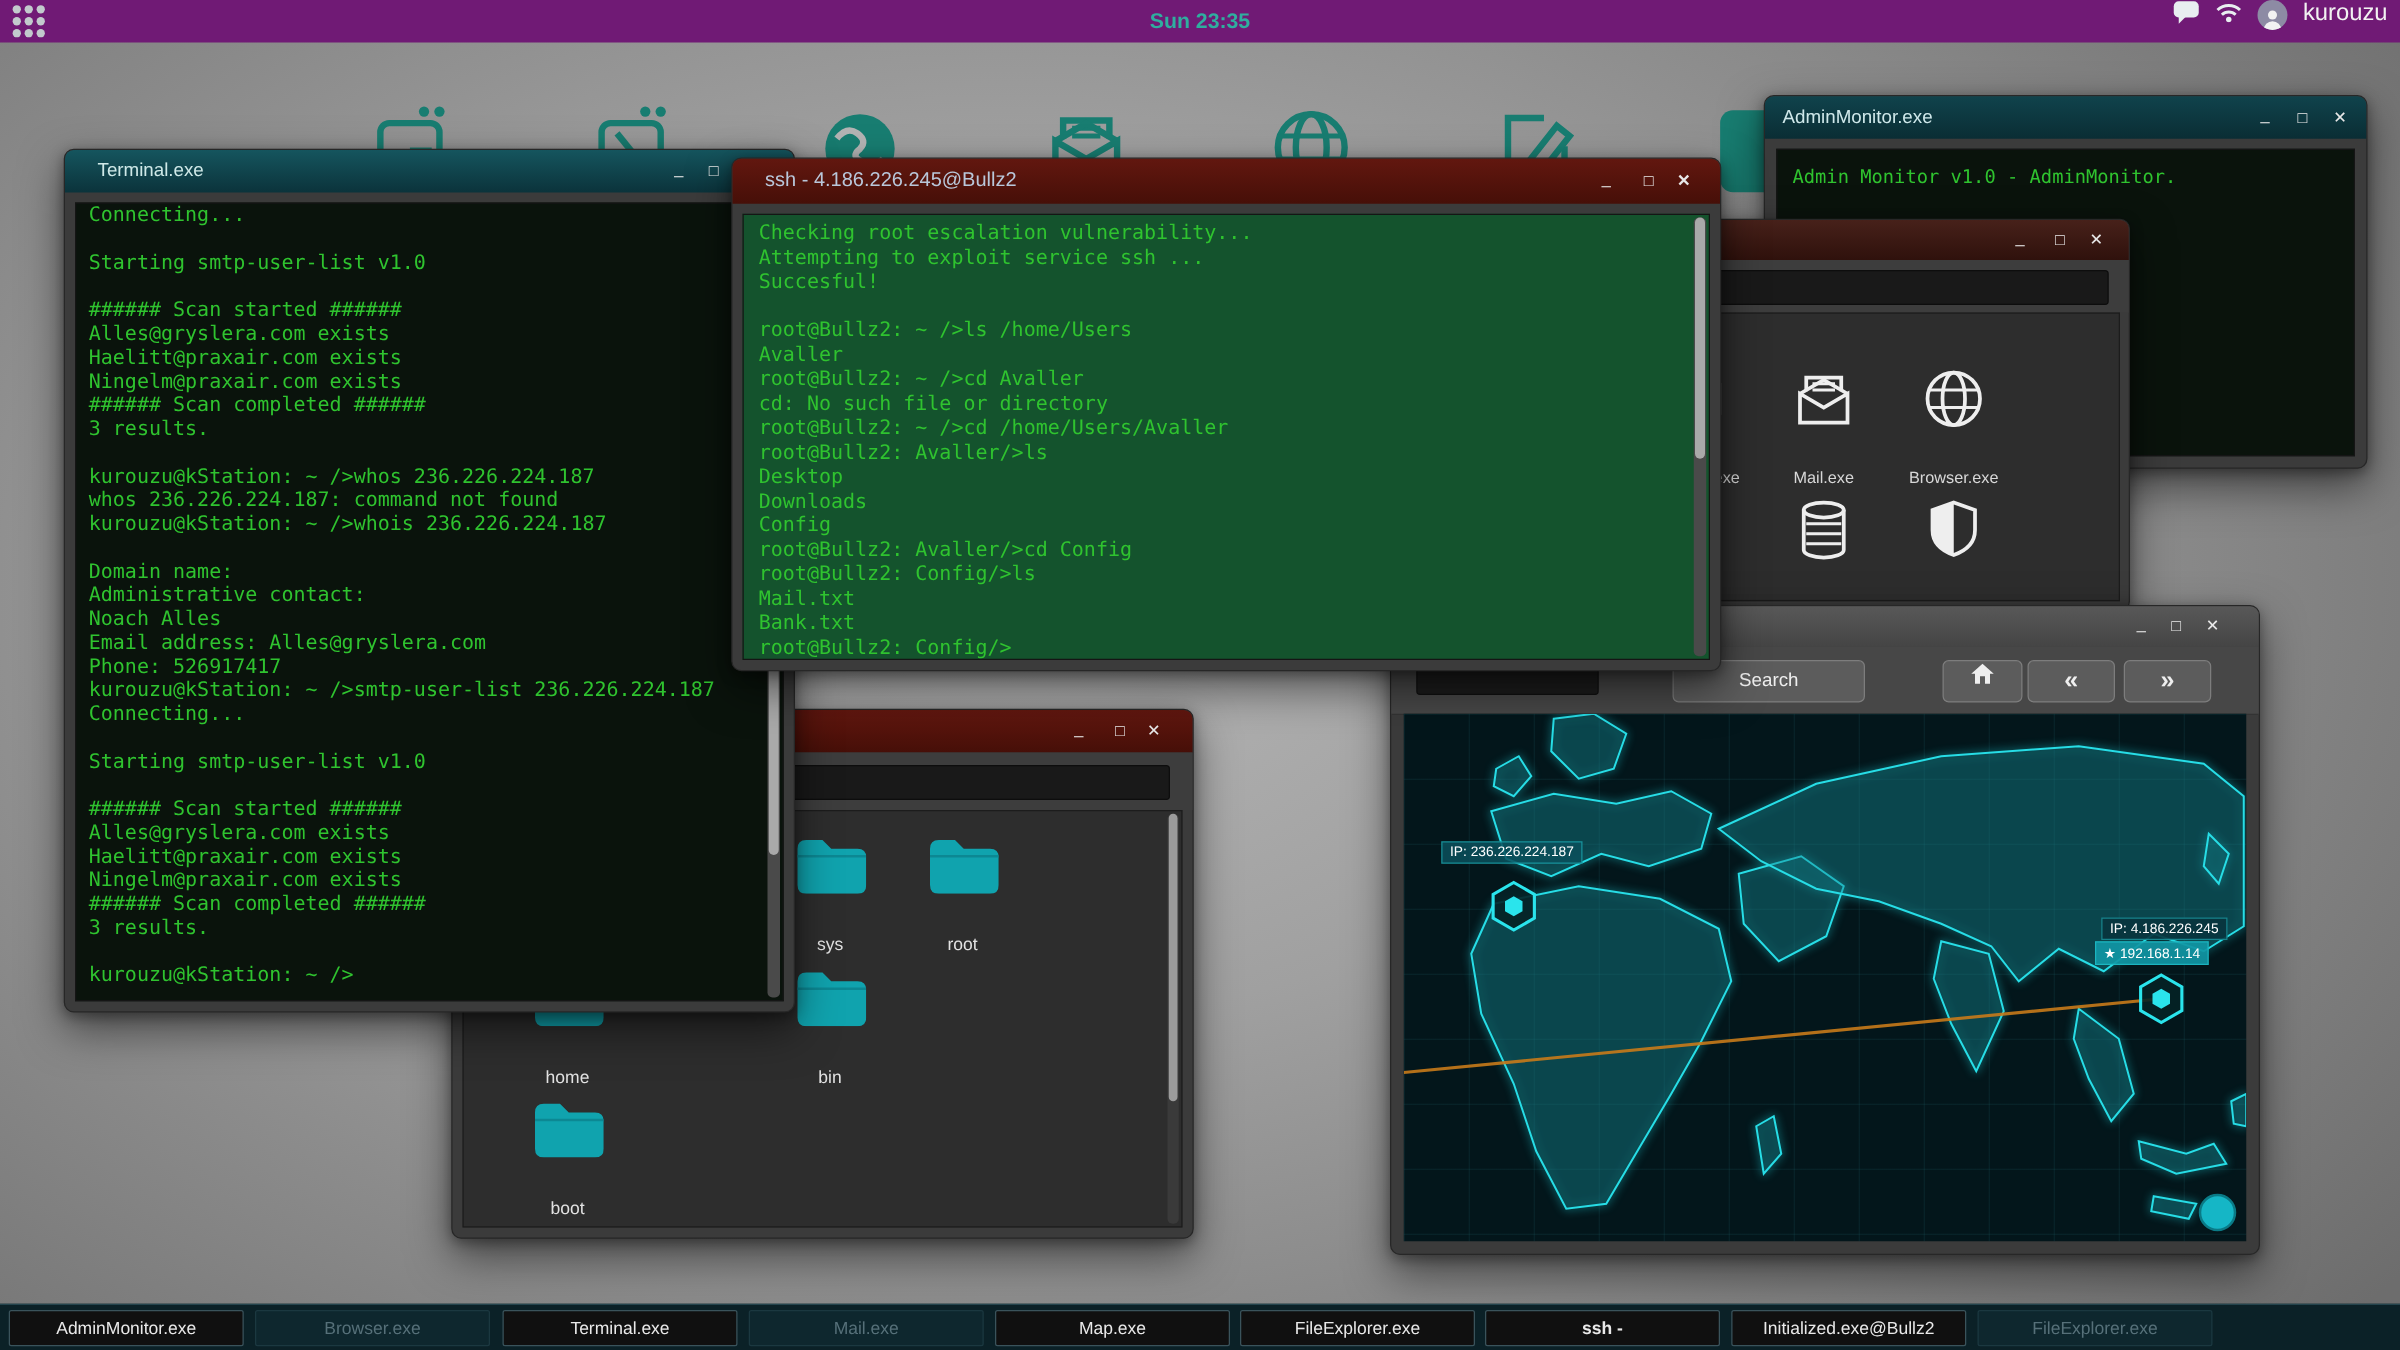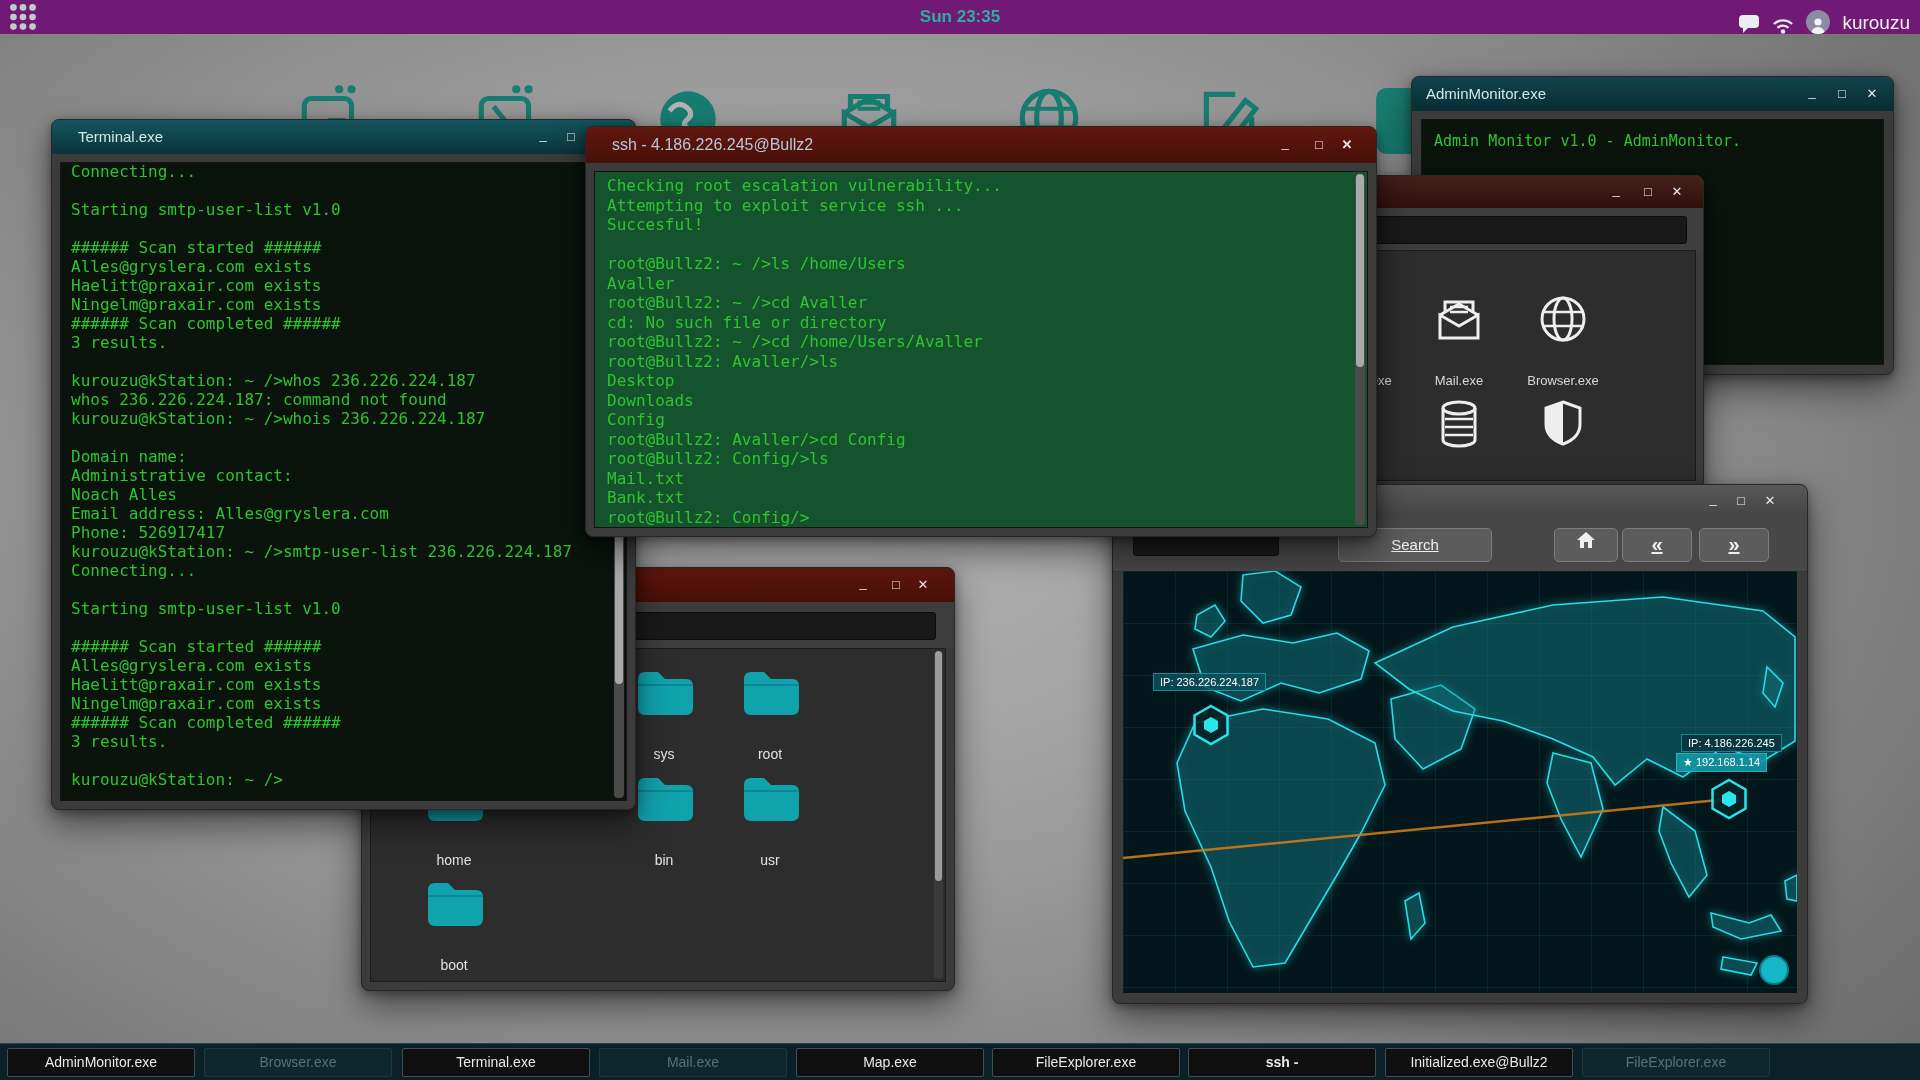--- a/index.html
+++ b/index.html
@@ -5,21 +5,21 @@
   html,body{margin:0;padding:0}
   body{width:1920px;height:1080px;position:relative;overflow:hidden;
        font-family:"Liberation Sans",sans-serif;
        background:radial-gradient(ellipse 1400px 900px at 42% 44%, #b6b6b6 0%, #a0a0a0 38%, #868686 70%, #6d6d6d 100%);}
   .mono{font-family:"DejaVu Sans Mono",monospace;}
 
   
   #topbar{position:absolute;left:0;top:0;width:1920px;height:34px;background:#701a75;z-index:20;}
   #appgrid{position:absolute;left:8px;top:3px;width:30px;height:28px;cursor:pointer;}
   #clock{position:absolute;left:50%;top:0;transform:translateX(-50%);line-height:34px;color:#2fae9f;font-size:17px;font-weight:bold;}
-  #tr-group{position:absolute;right:10px;top:0;height:34px;display:flex;align-items:flex-end;gap:12px;}
+  #tr-group{position:absolute;right:10px;top:0;height:34px;display:flex;align-items:flex-start;gap:12px;}
   #avatar{width:24px;height:24px;border-radius:50%;background:#8d8ba4;overflow:hidden;display:flex;align-items:flex-end;justify-content:center;}
   #username{color:#f2f2f2;font-size:19px;}
 
   
   #taskbar{position:absolute;left:0;top:1043px;width:1920px;height:37px;background:#0b2127;border-top:1px solid #24444d;z-index:20;}
   .tb-item{position:absolute;top:4px;width:186px;height:27px;line-height:27px;text-align:center;font-size:14px;border-radius:2px;cursor:pointer;overflow:hidden;white-space:nowrap;}
   .tb-on{background:#101010;border:1px solid #3a535b;color:#e9e9e9;}
   .tb-off{background:#0e272e;border:1px solid #1b3840;color:#567079;}
 
   
@@ -49,21 +49,21 @@
   .acell .lbl{margin-top:22px;font-size:13px;color:#d8d8d8;white-space:nowrap;overflow:hidden;}
 
   
   #map-content{position:absolute;left:10px;top:86px;width:674px;height:422px;background:#03161b;overflow:hidden;
      background-image:linear-gradient(rgba(40,125,135,.16) 1px,transparent 1px),
                       linear-gradient(90deg,rgba(40,125,135,.16) 1px,transparent 1px);
      background-size:52px 52px;cursor:grab;}
   .map-label{position:absolute;font-size:11px;color:#fff;padding:2px 6px;white-space:nowrap;
              background:rgba(10,80,92,.85);border:1px solid rgba(42,228,236,.45);}
   .map-btn{position:absolute;top:11px;height:32px;background:#5c5c5c;border:1px solid #7d7d7d;border-radius:5px;
-           color:#efefef;text-align:center;cursor:pointer;text-decoration:underline;}
+           color:#efefef;text-align:center;cursor:pointer;}
   
   .dicon{position:absolute;width:74px;height:74px;}
 </style>
 </head>
 <body>
 
 <div>
   <svg class="dicon" style="left:294px;top:80px" viewBox="0 0 72 72">
     <g stroke="#187d71" stroke-width="5" fill="none">
       <rect x="10" y="18" width="46" height="38" rx="7"></rect>
@@ -264,27 +264,20 @@
         </svg>
       <div class="lbl">home</div>
     </div>
     <div class="fcell" style="left:243px;top:126px">
       <svg width="58" height="46" viewBox="0 0 58 46">
           <path d="M3,10 q0,-7 7,-7 h13 l7,7 h21 q7,0 7,7 v22 q0,7 -7,7 H10 q-7,0 -7,-7 Z" fill="#10a3ae"></path>
           <path d="M3,16 h55" stroke="#0c8893" stroke-width="2"></path>
         </svg>
       <div class="lbl">bin</div>
     </div>
-    <div class="fcell" style="left:349px;top:126px">
-      <svg width="58" height="46" viewBox="0 0 58 46">
-          <path d="M3,10 q0,-7 7,-7 h13 l7,7 h21 q7,0 7,7 v22 q0,7 -7,7 H10 q-7,0 -7,-7 Z" fill="#10a3ae"></path>
-          <path d="M3,16 h55" stroke="#0c8893" stroke-width="2"></path>
-        </svg>
-      <div class="lbl">usr</div>
-    </div>
 
     <div class="fcell" style="left:33px;top:231px">
       <svg width="58" height="46" viewBox="0 0 58 46">
           <path d="M3,10 q0,-7 7,-7 h13 l7,7 h21 q7,0 7,7 v22 q0,7 -7,7 H10 q-7,0 -7,-7 Z" fill="#10a3ae"></path>
           <path d="M3,16 h55" stroke="#0c8893" stroke-width="2"></path>
         </svg>
       <div class="lbl">boot</div>
     </div>
     <div class="scroll" style="right:2px;top:2px;bottom:2px;width:9px;background:#3a3a3a">
       <div class="thumb" style="top:0;height:70%;background:#9b9b9b"></div>

